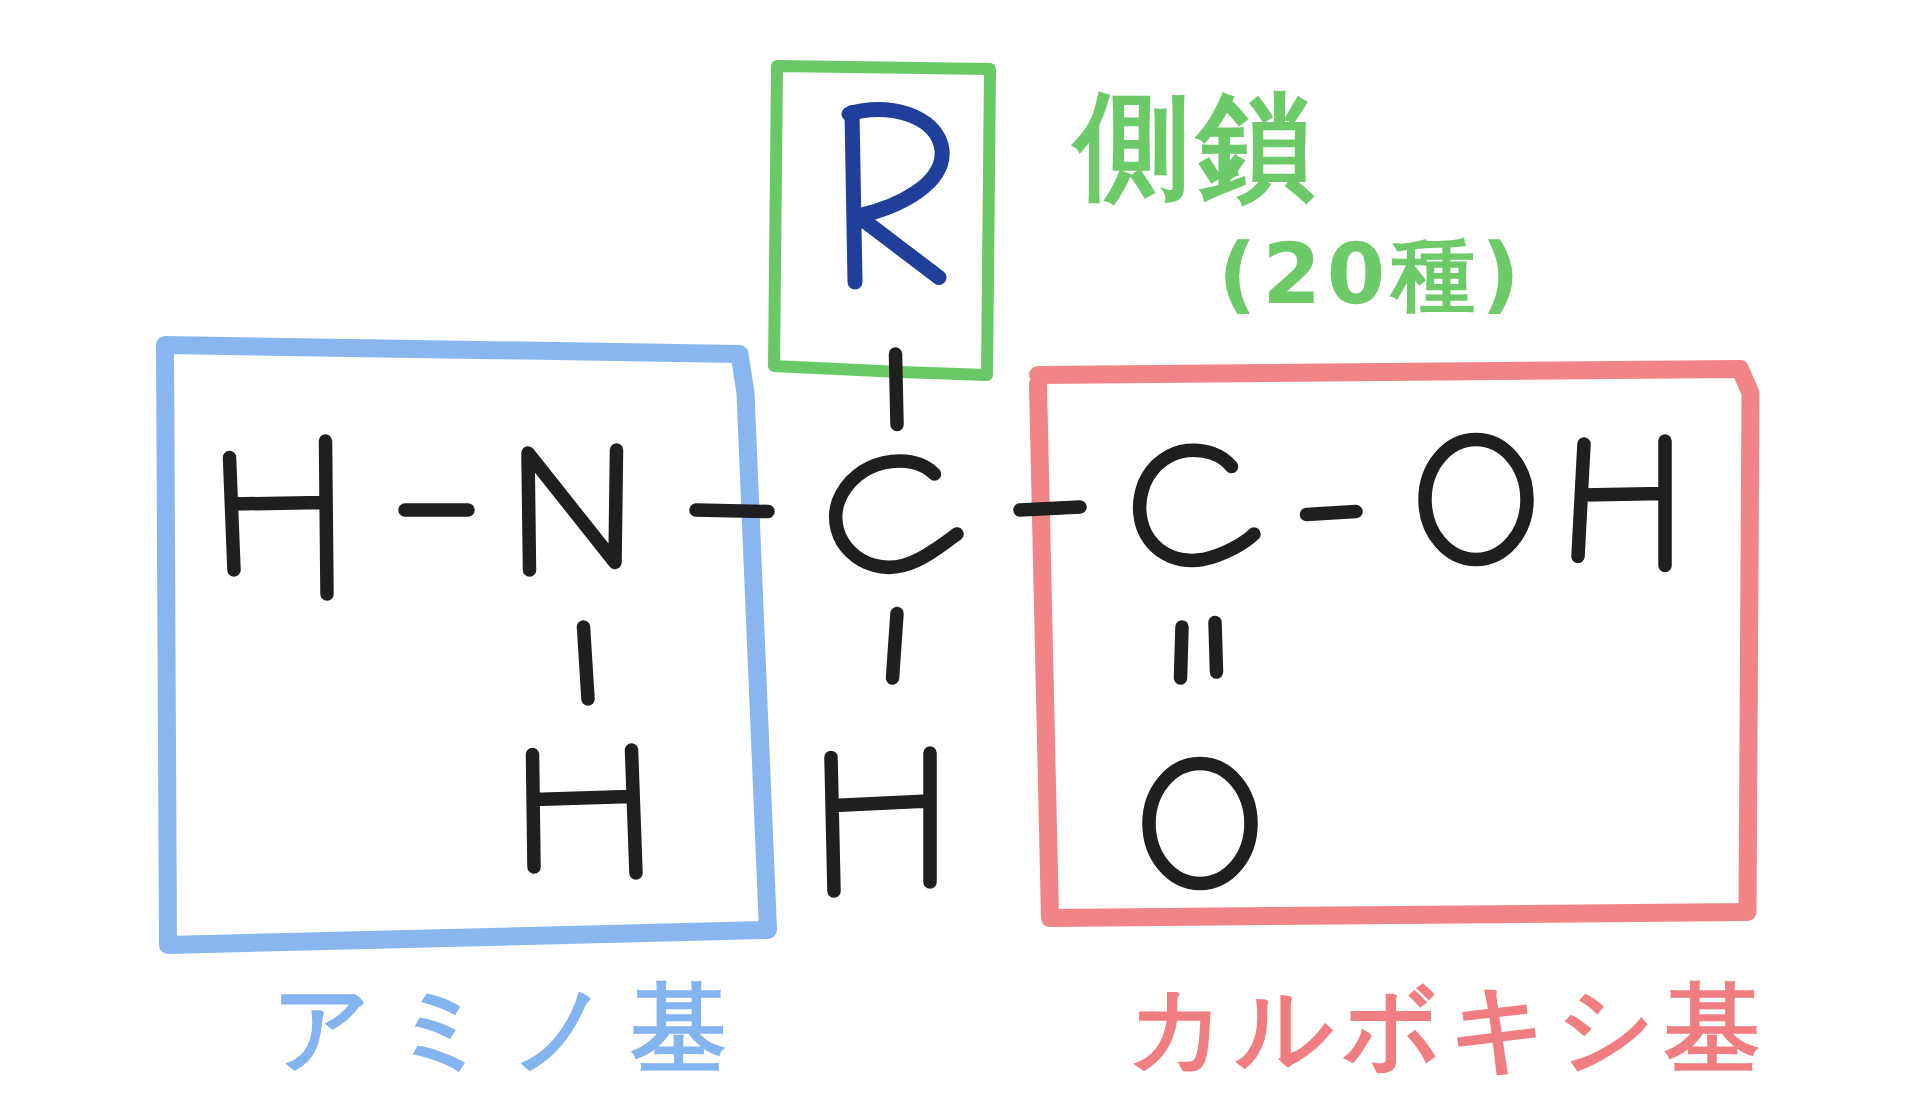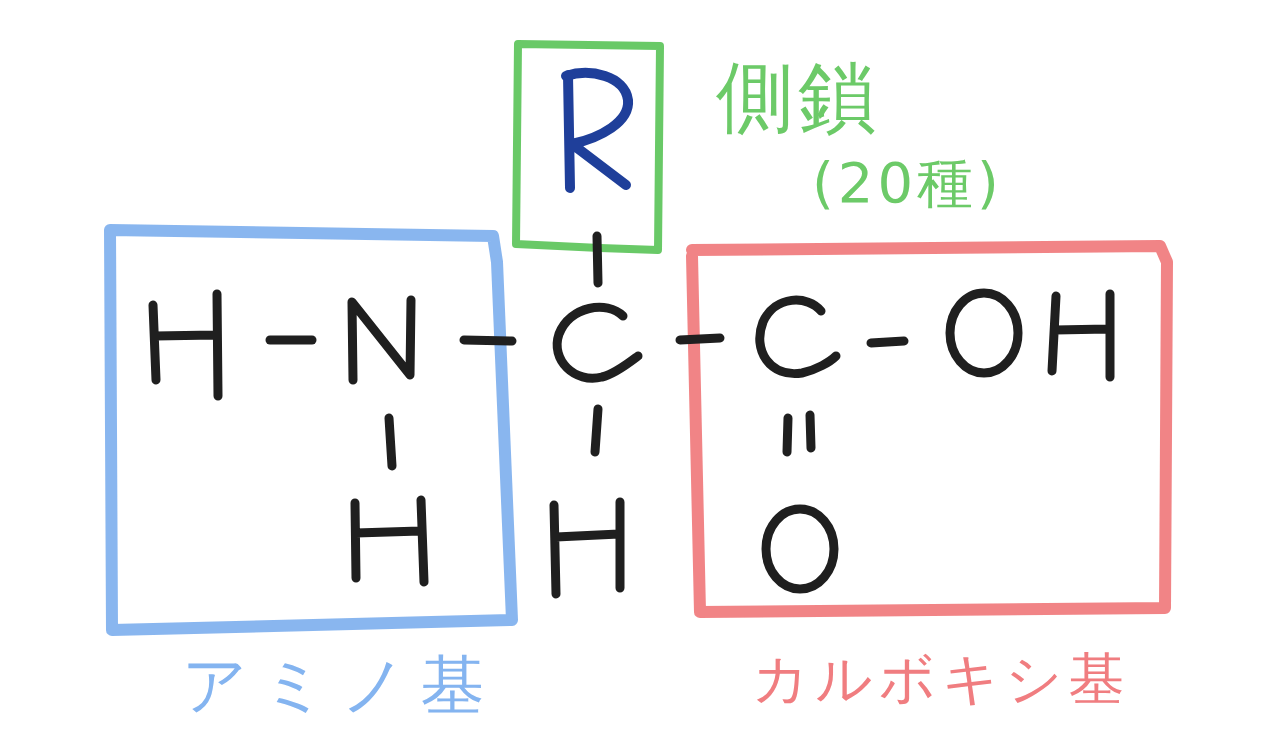--- a/index.html
+++ b/index.html
@@ -22,31 +22,31 @@
       height: 741px;
     }
     .ink { fill: none; stroke-linecap: round; stroke-linejoin: round; }
     .black { stroke: #1f1f1f; stroke-width: 9; }
     .blue-box { stroke: #7fb0ee; stroke-width: 12; opacity: 0.92; }
     .green-box { stroke: #5cc45a; stroke-width: 8; opacity: 0.92; }
     .red-box { stroke: #f07a7c; stroke-width: 12; opacity: 0.92; }
     .r-letter { stroke: #1f3f9a; stroke-width: 10; }
     .label {
       position: absolute;
-      font-weight: normal;
+      font-weight: bold;
       white-space: nowrap;
       letter-spacing: 6px;
     }
     .label-green { color: #6cca68; }
     .label-blue { color: #84b4f0; }
     .label-red { color: #f07d80; }
     #side-chain-title { left: 716px; top: 46px; font-size: 78px; letter-spacing: 4px; }
     #side-chain-sub { left: 812px; top: 146px; font-size: 56px; letter-spacing: 4px; }
     #amino-label { left: 182px; top: 642px; font-size: 64px; letter-spacing: 14px; text-align: center; }
-    #carboxyl-label { left: 752px; top: 642px; font-size: 56px; letter-spacing: 6px; }
+    #carboxyl-label { left: 752px; top: 642px; font-size: 64px; letter-spacing: 6px; }
     .sr-only {
       position: absolute;
       width: 1px; height: 1px;
       overflow: hidden;
       clip: rect(0 0 0 0);
     }
   </style>
 </head>
 <body>
 

